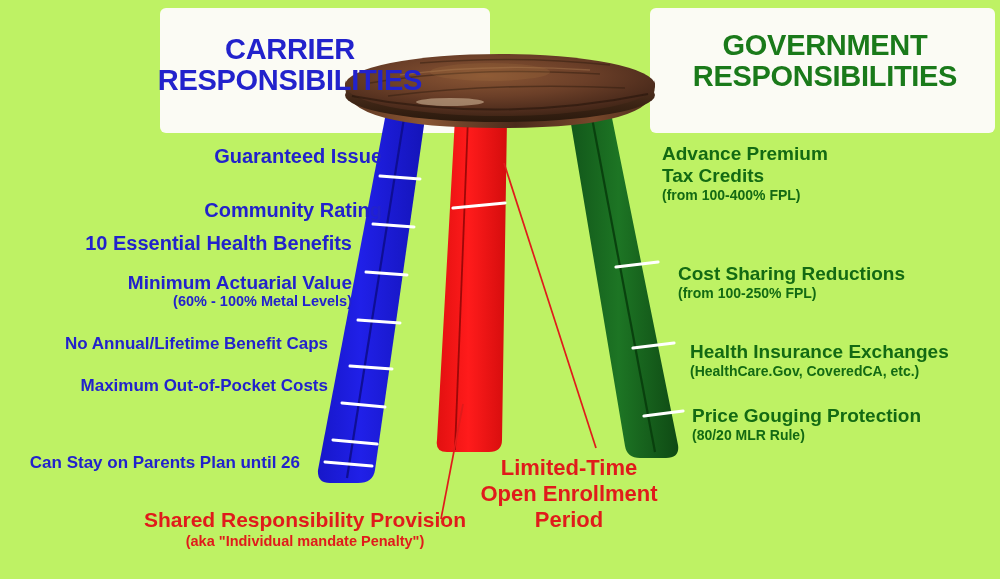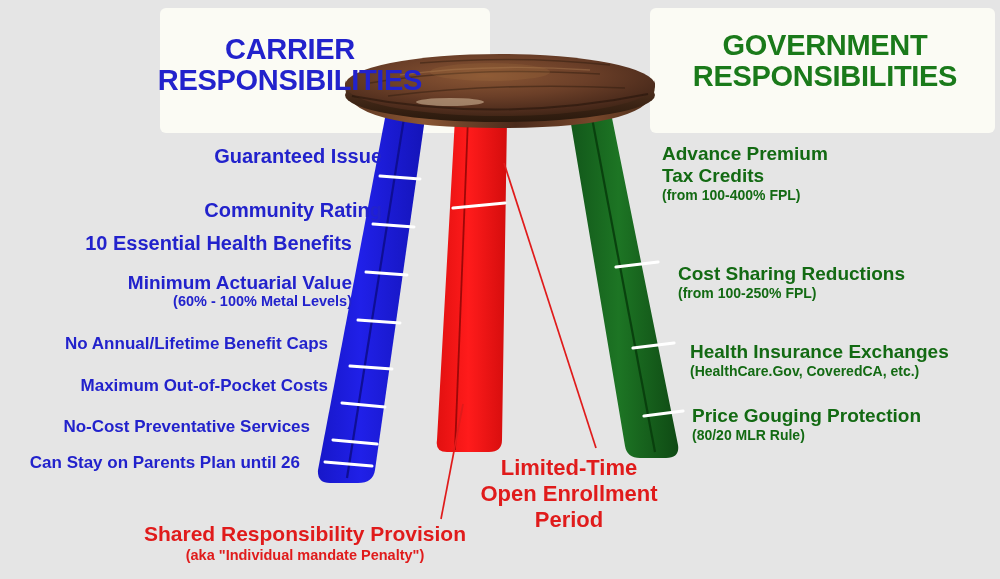--- a/index.html
+++ b/index.html
@@ -4,21 +4,21 @@
 <title>ACA Three-Legged Stool Infographic</title>
 <style>
   html,body{margin:0;padding:0;}
   body{
     width:1000px;height:579px;
     background:#ffffff;
     font-family:"Liberation Sans", sans-serif;
     overflow:hidden;
     position:relative;
   }
-  #stage{position:relative;width:1000px;height:579px;overflow:hidden;background:#e5e5e5;}
+  #stage{position:relative;width:1000px;height:579px;overflow:hidden;background:#bef264;}
 
   
   .tint{position:absolute;background:#fbfbf4;}
   #tint-left{left:160px;top:8px;width:330px;height:125px;border-radius:6px;}
   #tint-right{left:650px;top:8px;width:345px;height:125px;border-radius:6px;}
 
   
   .heading{
     position:absolute;
     font-weight:bold;
@@ -76,21 +76,21 @@
 
   
   #item-aptc{left:648px;top:143px;margin-left:14px;}
   #item-csr{left:678px;top:263px;}
   #item-exchanges{left:690px;top:341px;}
   #item-price-gouging{left:692px;top:405px;}
 
   #item-aptc .main{white-space:pre-line;}
 
   
-  #item-shared-responsibility{left:130px;top:521px;width:350px;text-align:center;}
+  #item-shared-responsibility{left:130px;top:507px;width:350px;text-align:center;}
   #item-open-enrollment{left:478px;top:455px;width:182px;text-align:center;}
   #item-open-enrollment .main{font-size:22px;line-height:26px;white-space:pre-line;}
 
   
   #stool{position:absolute;left:0;top:0;width:1000px;height:579px;}
 </style>
 </head>
 <body>
 
 <div id="stage">
@@ -223,23 +223,20 @@
   </div>
 
   <div class="item left-item" id="item-max-oop">
     <span class="main">Maximum Out-of-Pocket Costs</span>
   </div>
 
   <div class="item left-item" id="item-no-caps">
     <span class="main">No Annual/Lifetime Benefit Caps</span>
   </div>
 
-  <div class="item left-item" id="item-no-cost-prev">
-    <span class="main">No-Cost Preventative Services</span>
-  </div>
 
   <div class="item left-item" id="item-parents-26">
     <span class="main">Can Stay on Parents Plan until 26</span>
   </div>
 
   <div class="item right-item" id="item-aptc">
     <span class="main">Advance Premium
 Tax Credits</span>
     <span class="sub">(from 100-400% FPL)</span>
   </div>

